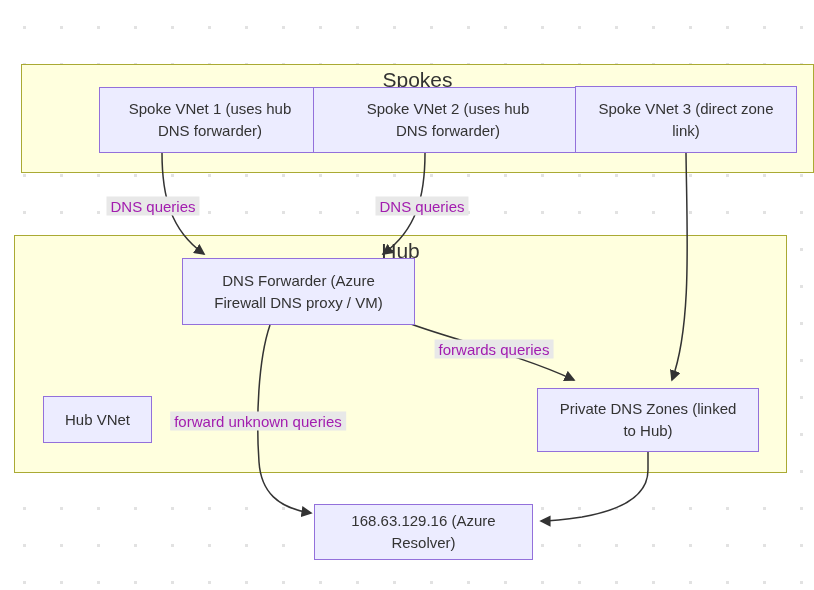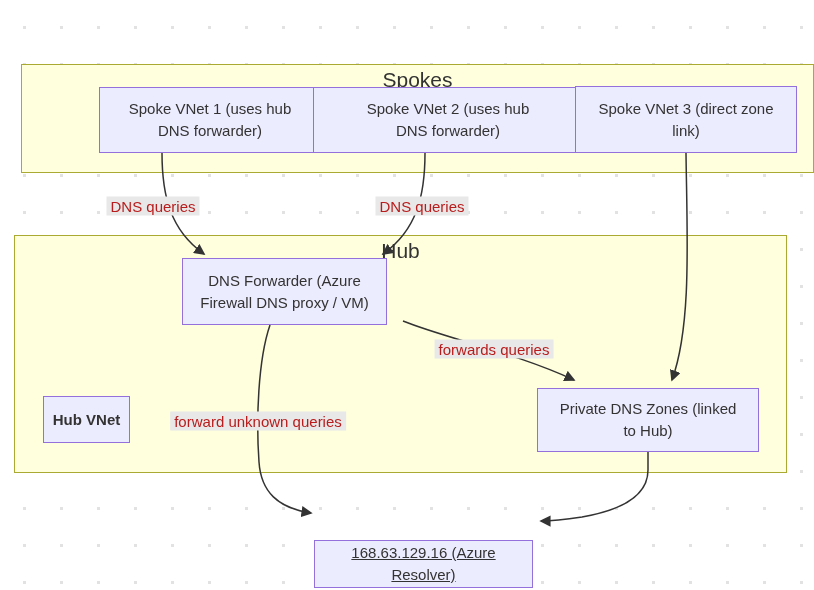--- a/index.html
+++ b/index.html
@@ -41,21 +41,21 @@
     display:flex;align-items:center;justify-content:center;
     text-align:center;
     font-size:15px;line-height:22px;
     color:#333333;
   }
   .node span{display:block;max-width:190px;}
   .edge-label{
     position:absolute;
     transform:translate(-50%,-50%);
     background:#e8e8e8;
-    color:#b91c1c;
+    color:#a21caf;
     font-size:15px;
     padding:1px 4px;
     white-space:nowrap;
   }
 </style>
 </head>
 <body>
 
 <div class="canvas">
 
@@ -88,33 +88,33 @@
   </div>
 
   <div class="node" style="left:313px;top:87px;width:270px;height:66px;">
     <span>Spoke VNet 2 (uses hub DNS forwarder)</span>
   </div>
 
   <div class="node" style="left:575px;top:86px;width:222px;height:67px;">
     <span>Spoke VNet 3 (direct zone link)</span>
   </div>
 
-  <div class="node" style="left:182px;top:258px;width:205px;height:67px;">
+  <div class="node" style="left:182px;top:258px;width:233px;height:67px;">
     <span>DNS Forwarder (Azure Firewall DNS proxy / VM)</span>
   </div>
 
-  <div class="node" style="left:43px;top:396px;width:87px;height:47px;font-weight:bold;">
+  <div class="node" style="left:43px;top:396px;width:109px;height:47px;">
     <span>Hub VNet</span>
   </div>
 
   <div class="node" style="left:537px;top:388px;width:222px;height:64px;">
     <span>Private DNS Zones (linked to Hub)</span>
   </div>
 
-  <div class="node" style="left:314px;top:540px;width:219px;height:48px;text-decoration:underline;">
+  <div class="node" style="left:314px;top:504px;width:219px;height:56px;">
     <span>168.63.129.16 (Azure Resolver)</span>
   </div>
 
   <div class="edge-label" style="left:153px;top:206px;">DNS queries</div>
 
   <div class="edge-label" style="left:422px;top:206px;">DNS queries</div>
 
 
   <div class="edge-label" style="left:494px;top:349px;">forwards queries</div>
 

